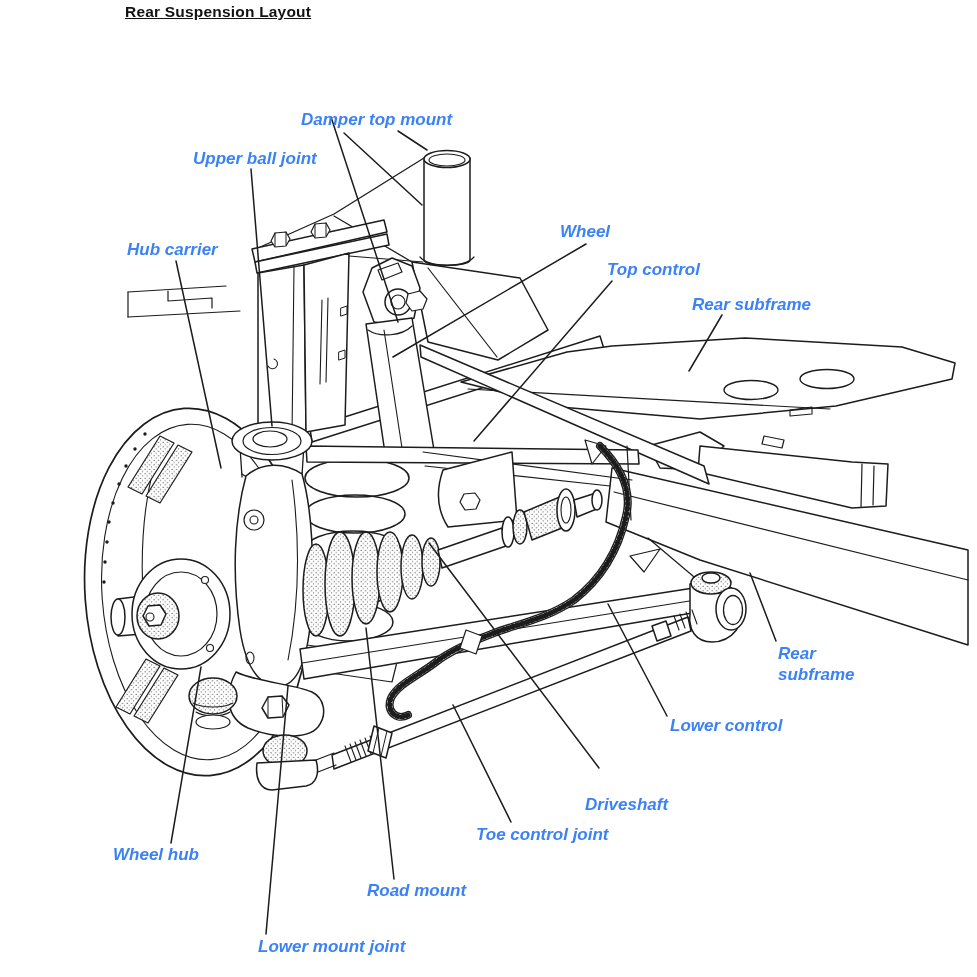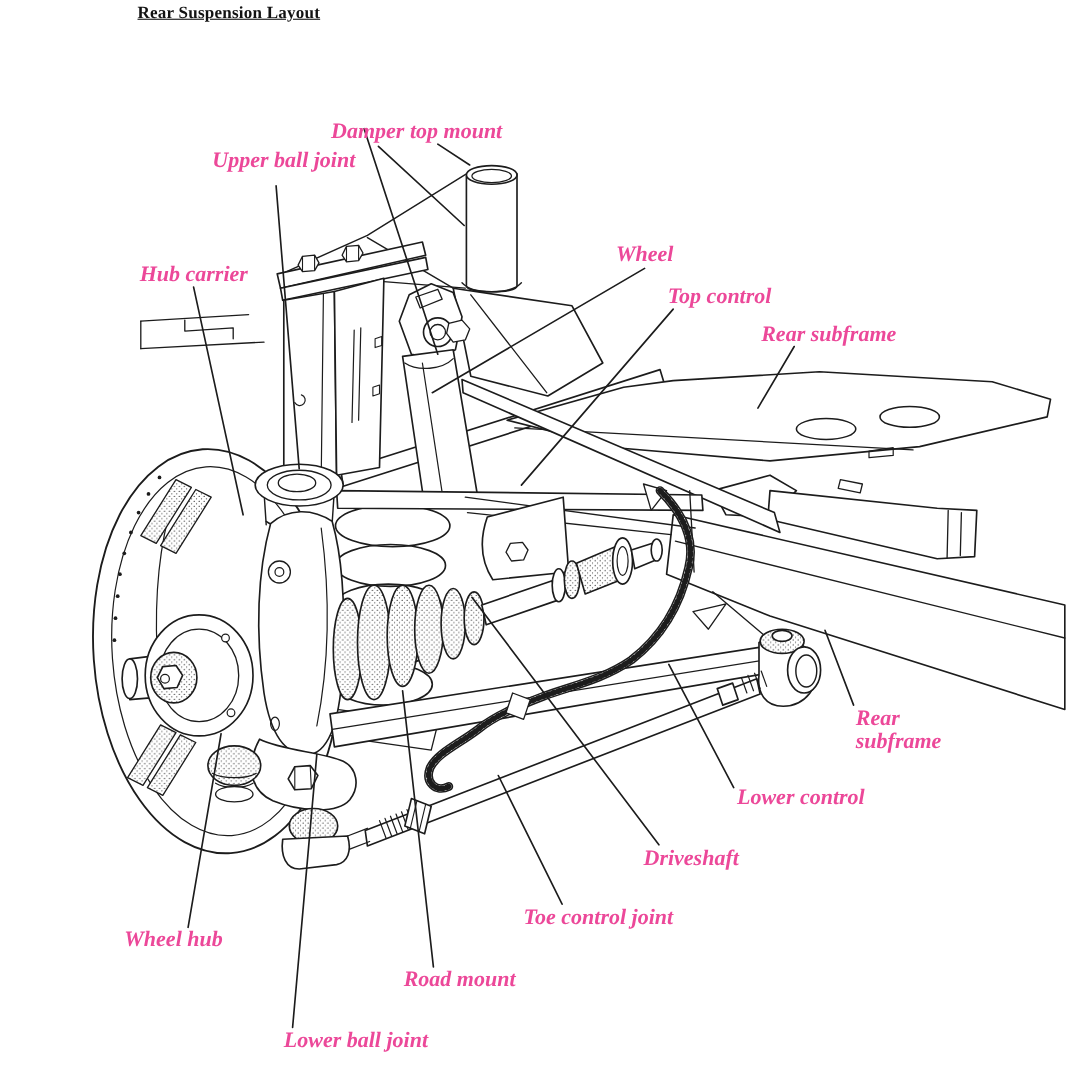--- a/index.html
+++ b/index.html
@@ -1,28 +1,28 @@
 <!DOCTYPE html>
 <html><head>
 <meta charset="utf-8">
 <style>
   html,body{margin:0;padding:0;background:#ffffff;}
   .stage{
     position:relative;width:977px;height:977px;background:#ffffff;overflow:hidden;
-    font-family:Liberation Serif, serif;
+    font-family:Liberation Sans, sans-serif;
   }
   .page-title{
     position:absolute;left:125px;top:3px;margin:0;
     font-size:15.5px;font-weight:bold;color:#121212;
     text-decoration:underline;letter-spacing:.2px;white-space:nowrap;
   }
   .art{position:absolute;left:0;top:0;}
   .lbl{
-    position:absolute;color:#ec4899;
-    font-style:italic;font-weight:bold;font-size:20px;line-height:17px;
+    position:absolute;color:#3b82f6;
+    font-style:italic;font-weight:bold;font-size:17px;line-height:17px;
     white-space:nowrap;
   }
   .lbl.wrap{white-space:normal;width:74px;line-height:21px;}
 </style>
 </head>
 <body>
 
 <div class="stage">
 
   <h1 class="page-title">Rear Suspension Layout</h1>
@@ -260,50 +260,50 @@
         <path d="M394,879 L366,628"></path>
         <path d="M266,934 L288,686"></path>
         <path d="M171,843 L201,667"></path>
       </g>
     </g>
   </svg>
 
   <div class="lbl" style="left:301px;top:111px;">
     <span>Damper top mount</span>
   </div>
-  <div class="lbl" style="left:193px;top:138px;">
+  <div class="lbl" style="left:193px;top:150px;">
     <span>Upper ball joint</span>
   </div>
   <div class="lbl" style="left:127px;top:241px;">
     <span>Hub carrier</span>
   </div>
   <div class="lbl" style="left:560px;top:223px;">
     <span>Wheel</span>
   </div>
   <div class="lbl" style="left:607px;top:261px;">
     <span>Top control</span>
   </div>
   <div class="lbl" style="left:692px;top:296px;">
     <span>Rear subframe</span>
   </div>
   <div class="lbl wrap" style="left:778px;top:643px;">
     <span>Rear subframe</span>
   </div>
   <div class="lbl" style="left:670px;top:717px;">
     <span>Lower control</span>
   </div>
-  <div class="lbl" style="left:585px;top:772px;">
+  <div class="lbl" style="left:585px;top:796px;">
     <span>Driveshaft</span>
   </div>
   <div class="lbl" style="left:476px;top:826px;">
     <span>Toe control joint</span>
   </div>
   <div class="lbl" style="left:367px;top:882px;">
     <span>Road mount</span>
   </div>
   <div class="lbl" style="left:258px;top:938px;">
-    <span>Lower ball joint</span>
+    <span>Lower mount joint</span>
   </div>
   <div class="lbl" style="left:113px;top:846px;">
     <span>Wheel hub</span>
   </div>
 
 </div>
 
 </body></html>

